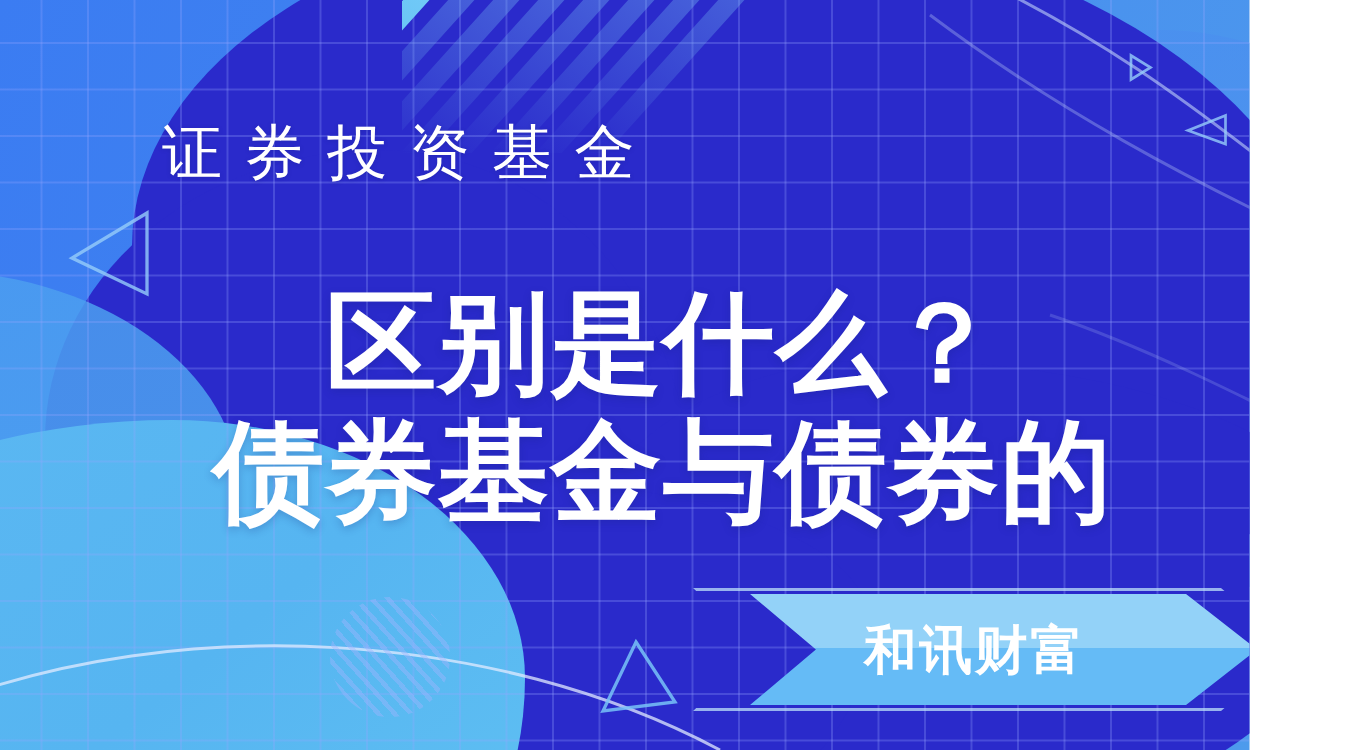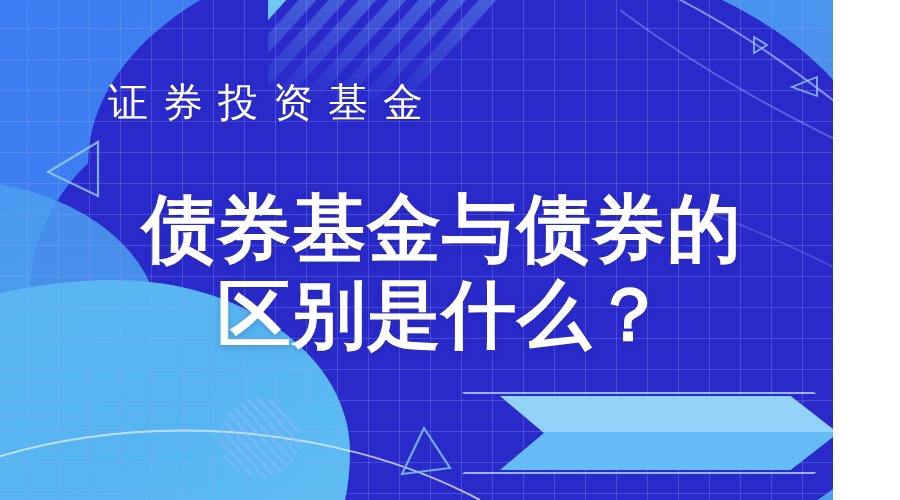--- a/index.html
+++ b/index.html
@@ -275,22 +275,23 @@
   <svg class="tri" style="left:748px; top:34px;" width="24" height="22" viewBox="0 0 24 22">
     <polygon points="6,3 19,11 6,19" fill="none" stroke="rgba(150,205,250,.8)" stroke-width="1.8"></polygon>
   </svg>
   <svg class="tri" style="left:788px; top:74px;" width="34" height="26" viewBox="0 0 34 26">
     <polygon points="29,3 29,22 4,13" fill="none" stroke="rgba(150,205,250,.8)" stroke-width="1.8"></polygon>
   </svg>
 
   <div class="subtitle">证券投资基金</div>
 
   <div class="title">
+    <span class="ln">区别是什么？</span>
     <span class="ln">债券基金与债券的</span>
-    <span class="ln">区别是什么？</span>
   </div>
 
   <div class="ribbon-wrap">
     <div class="ribbon-echo"></div>
     <div class="ribbon"></div>
+    <div class="ribbon-label">和讯财富</div>
   </div>
 
 </div>
 
 </body></html>

